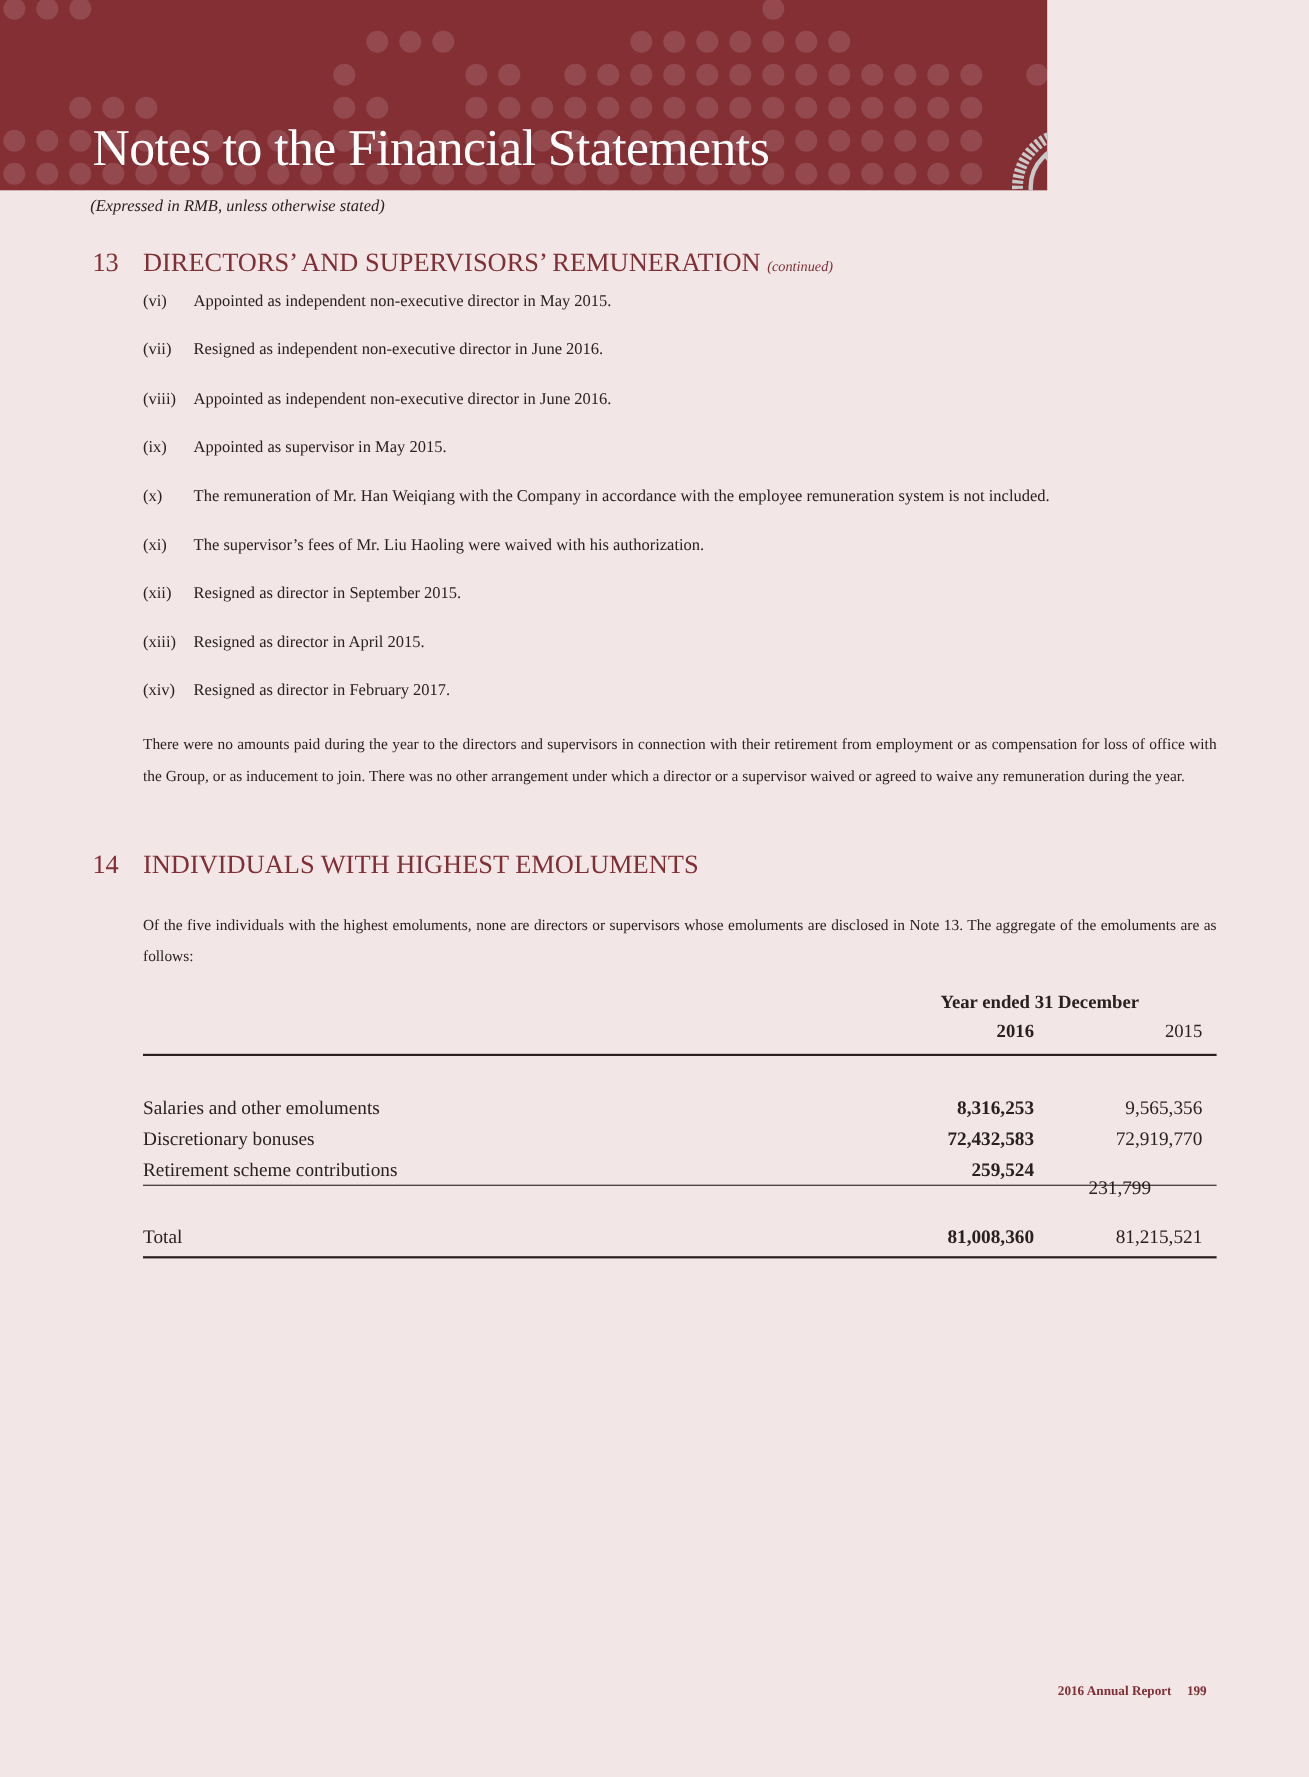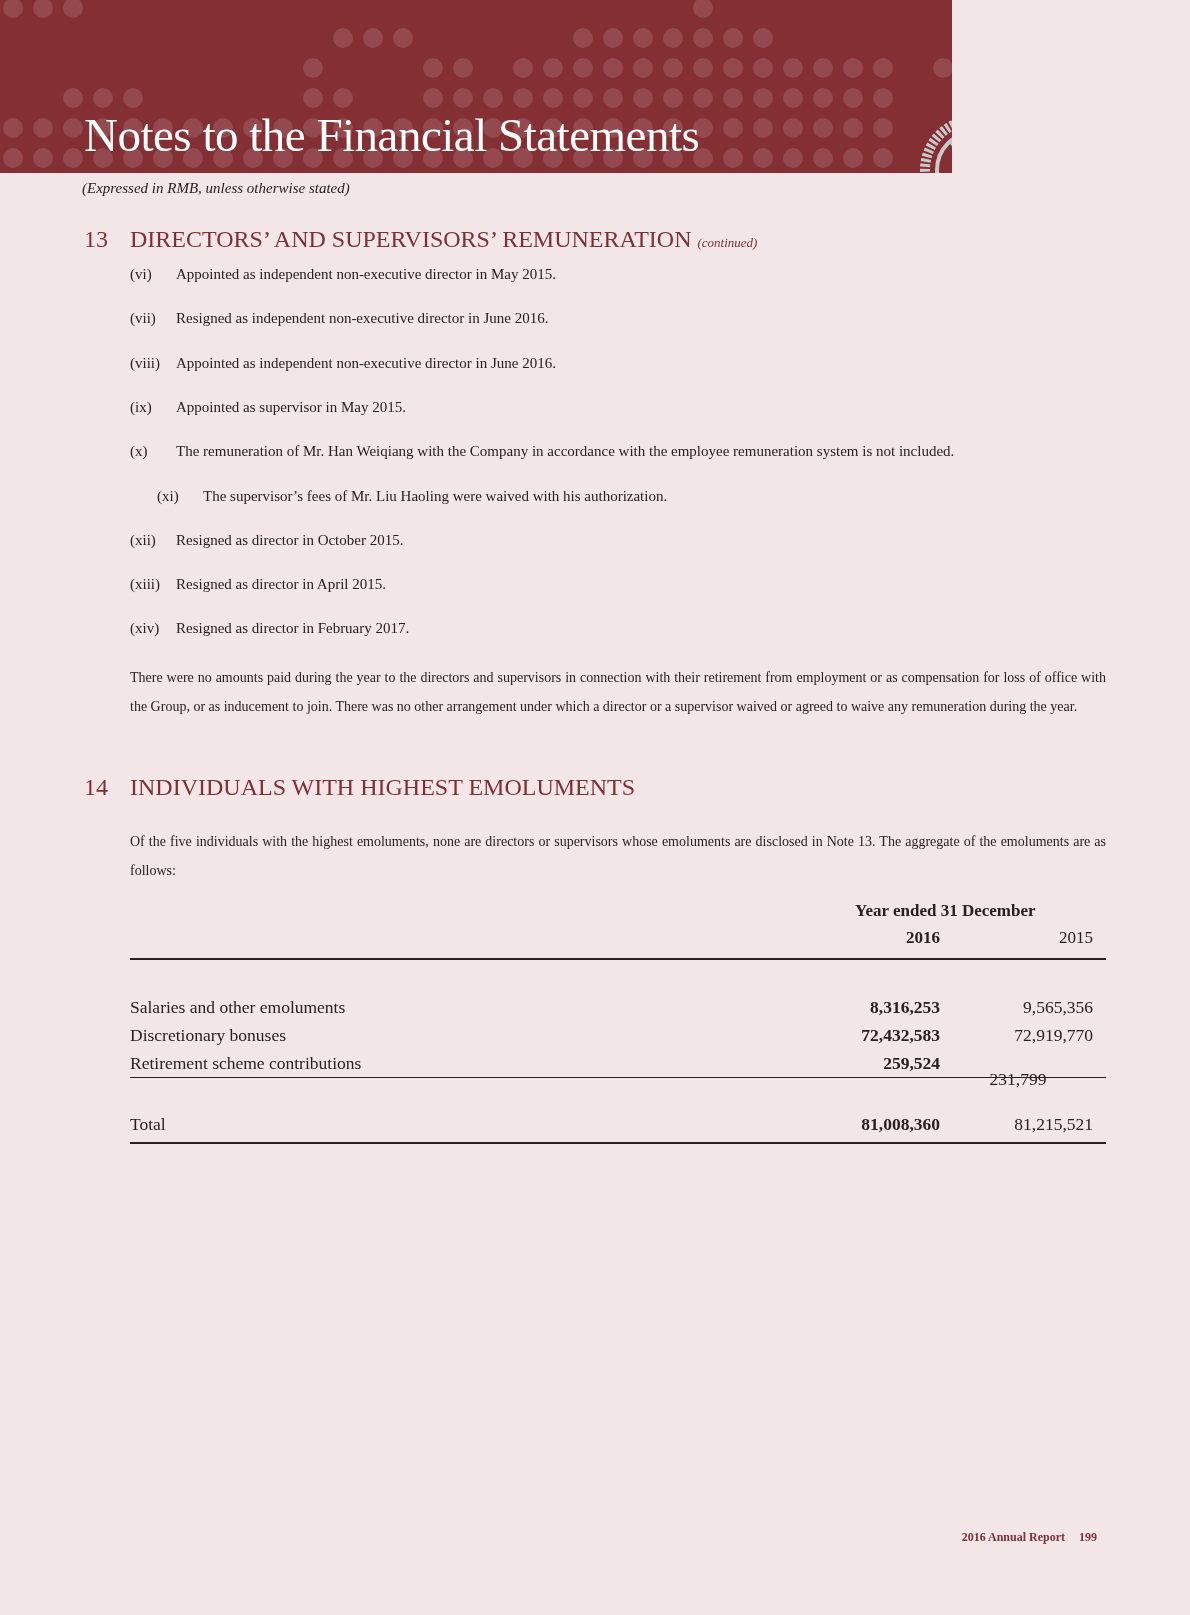--- a/index.html
+++ b/index.html
@@ -209,22 +209,22 @@
   <span class="num">13</span><span>DIRECTORS’ AND SUPERVISORS’ REMUNERATION</span>
   <span class="cont">(continued)</span>
 </div>
 
 <div id="notes">
     <div class="note-item" style="top: 266px;"><span class="mark">(vi)</span><span>Appointed as independent non-executive director in May 2015.</span></div>
     <div class="note-item" style="top: 310.3px;"><span class="mark">(vii)</span><span>Resigned as independent non-executive director in June 2016.</span></div>
     <div class="note-item" style="top: 354.6px;"><span class="mark">(viii)</span><span>Appointed as independent non-executive director in June 2016.</span></div>
     <div class="note-item" style="top: 398.9px;"><span class="mark">(ix)</span><span>Appointed as supervisor in May 2015.</span></div>
     <div class="note-item" style="top: 443.2px;"><span class="mark">(x)</span><span>The remuneration of Mr. Han Weiqiang with the Company in accordance with the employee remuneration system is not included.</span></div>
-    <div class="note-item" style="top: 487.5px; margin-left: 27px;"><span class="mark">(xi)</span><span>The supervisor’s fees of Mr. Liu Haoling were waived with his authorization.</span></div>
-    <div class="note-item" style="top: 531.8px;"><span class="mark">(xii)</span><span>Resigned as director in October 2015.</span></div>
+    <div class="note-item" style="top: 487.5px;"><span class="mark">(xi)</span><span>The supervisor’s fees of Mr. Liu Haoling were waived with his authorization.</span></div>
+    <div class="note-item" style="top: 531.8px;"><span class="mark">(xii)</span><span>Resigned as director in September 2015.</span></div>
     <div class="note-item" style="top: 576.1px;"><span class="mark">(xiii)</span><span>Resigned as director in April 2015.</span></div>
     <div class="note-item" style="top: 620.4px;"><span class="mark">(xiv)</span><span>Resigned as director in February 2017.</span></div>
   </div>
 
 <div class="para" style="top:663px;">There were no amounts paid during the year to the directors and supervisors in connection with their retirement from employment or as compensation for loss of office with the Group, or as inducement to join. There was no other arrangement under which a director or a supervisor waived or agreed to waive any remuneration during the year.</div>
 
 <div class="section-heading" style="top:774px;">
   <span class="num">14</span><span>INDIVIDUALS WITH HIGHEST EMOLUMENTS</span>
 </div>
 

